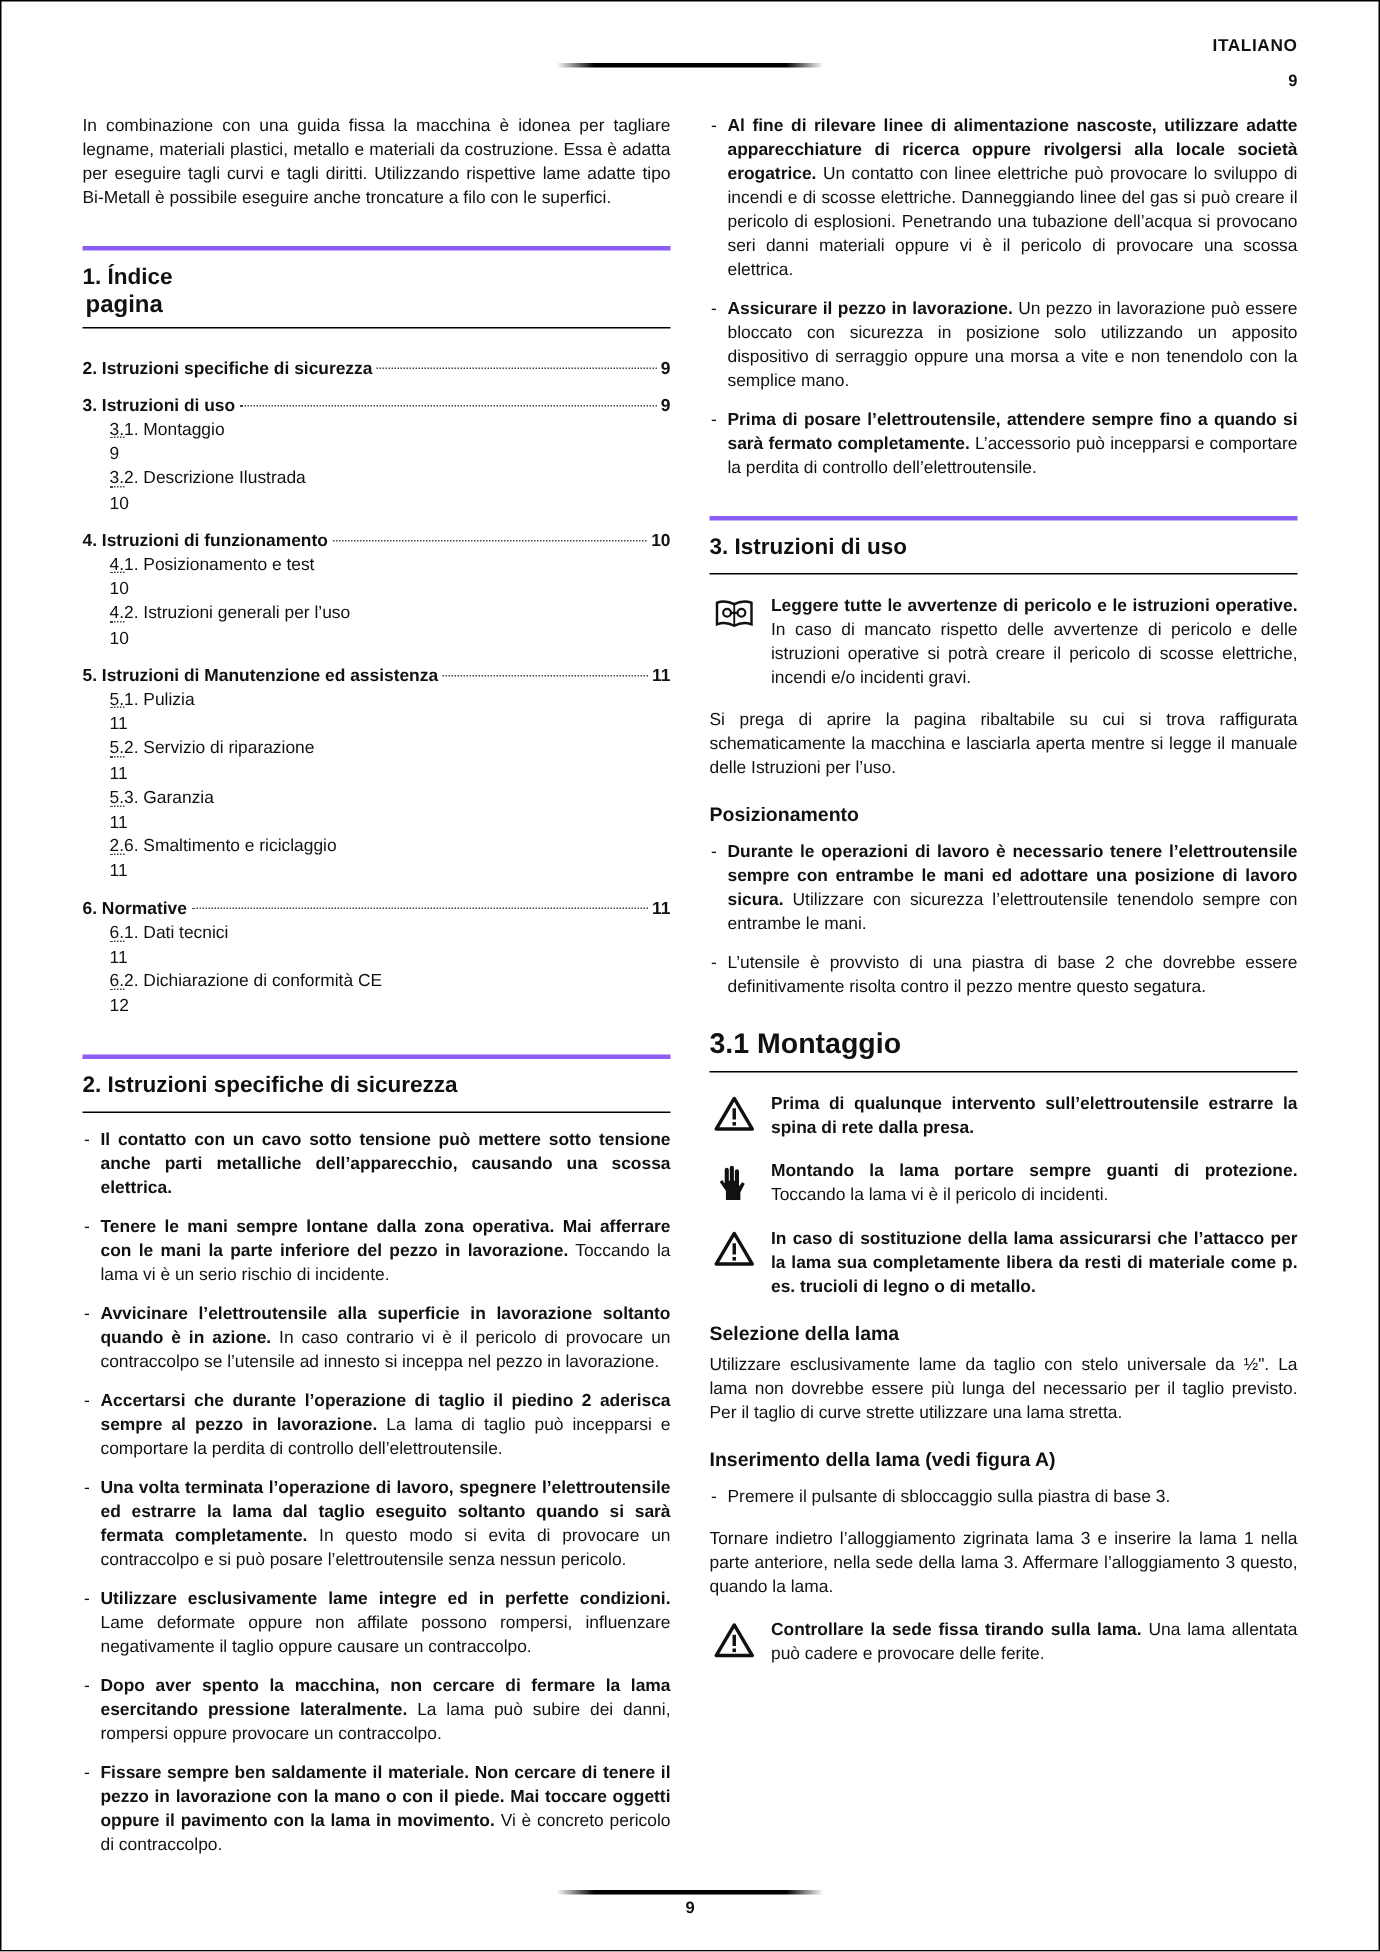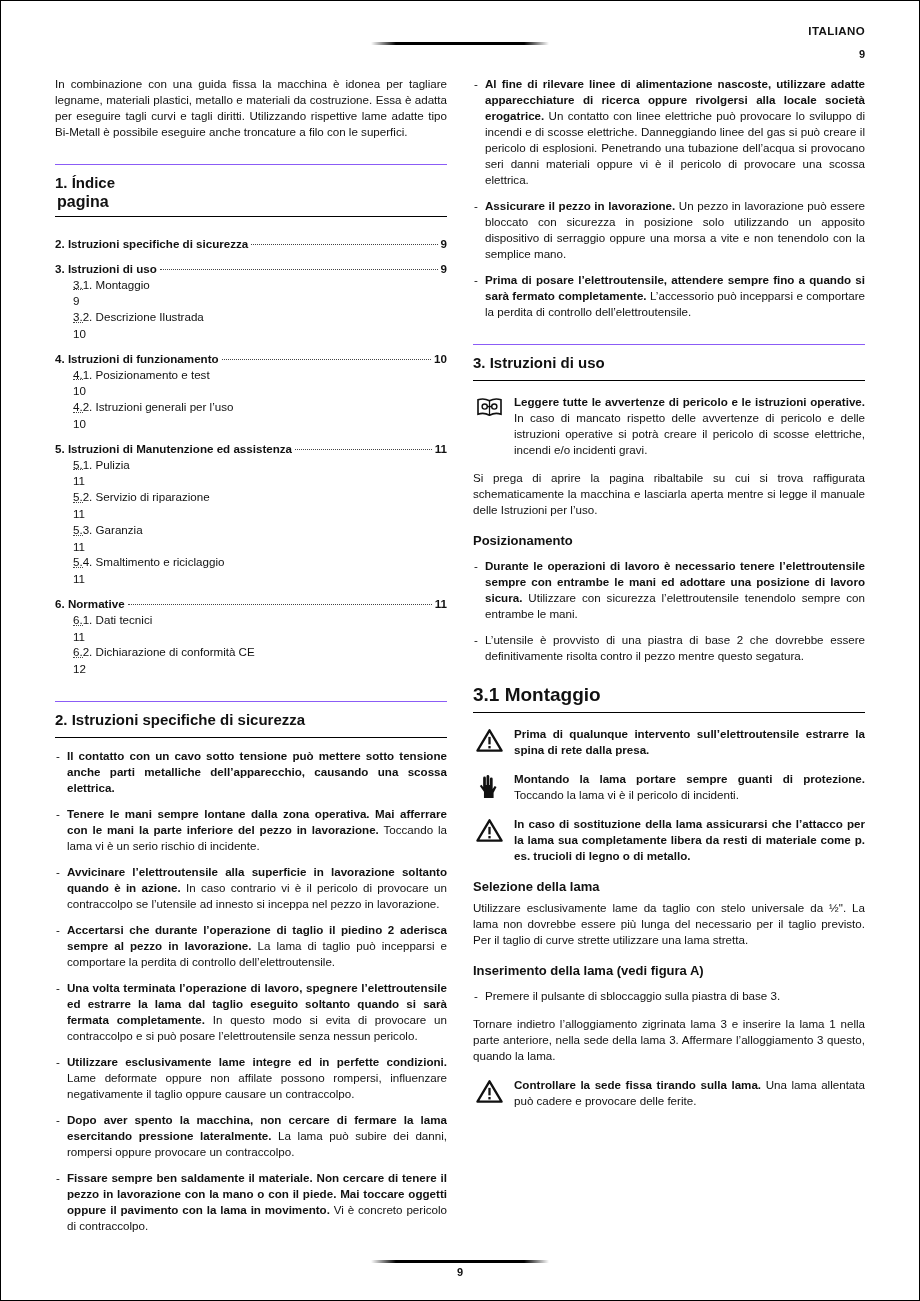--- a/index.html
+++ b/index.html
@@ -17,21 +17,21 @@
     width:178px; height:3px; margin:5px auto 3px;
     background:linear-gradient(to right, rgba(0,0,0,0), #000 14%, #000 86%, rgba(0,0,0,0));
   }
   .pnum { font-weight:bold; font-size:11px; }
   .pfooter { position:absolute; left:0; right:0; bottom:22px; text-align:center; }
   
   .cols { display:grid; grid-template-columns:1fr 1fr; column-gap:26px; }
   p { margin:0; }
   .body-text { font-size:11.6px; line-height:16px; text-align:justify; }
   
-  .hblock { border-top:1px solid #8b5cf6; border-bottom:1px solid #000; margin-top:24px; }
+  .hblock { border-top:3px solid #8b5cf6; border-bottom:1px solid #000; margin-top:24px; }
   .sec-heading { font-size:15px; font-weight:bold; margin:0; padding:9px 0; }
   .toc-head .sec-heading { padding:9px 0 2px; }
   .pagina { text-align:left; font-weight:bold; font-size:16px; padding:0 2px 5px; }
   
   .toc { padding-top:10px; font-size:11.6px; line-height:15.8px; }
   .toc-row { display:flex; align-items:baseline; }
   .toc-row.lvl-main { font-weight:bold; margin-top:9px; }
   .toc-row.lvl-sub { padding-left:15px;flex-direction:column; }
   .toc-dots { flex:1; border-bottom:1.6px dotted #444; margin:0 3px; transform:translateY(-3px); min-width:10px; }
   .toc-page { flex:none; }
@@ -131,21 +131,21 @@
             <span class="toc-page">11</span>
           </div>
 
           <div class="toc-row lvl-sub">
             <span class="toc-label">5.3. Garanzia</span>
             <span class="toc-dots"></span>
             <span class="toc-page">11</span>
           </div>
 
           <div class="toc-row lvl-sub">
-            <span class="toc-label">5.4. Smaltimento e riciclaggio</span>
+            <span class="toc-label">2.6. Smaltimento e riciclaggio</span>
             <span class="toc-dots"></span>
             <span class="toc-page">11</span>
           </div>
 
           <div class="toc-row lvl-main">
             <span class="toc-label">6. Normative</span>
             <span class="toc-dots"></span>
             <span class="toc-page">11</span>
           </div>
 

